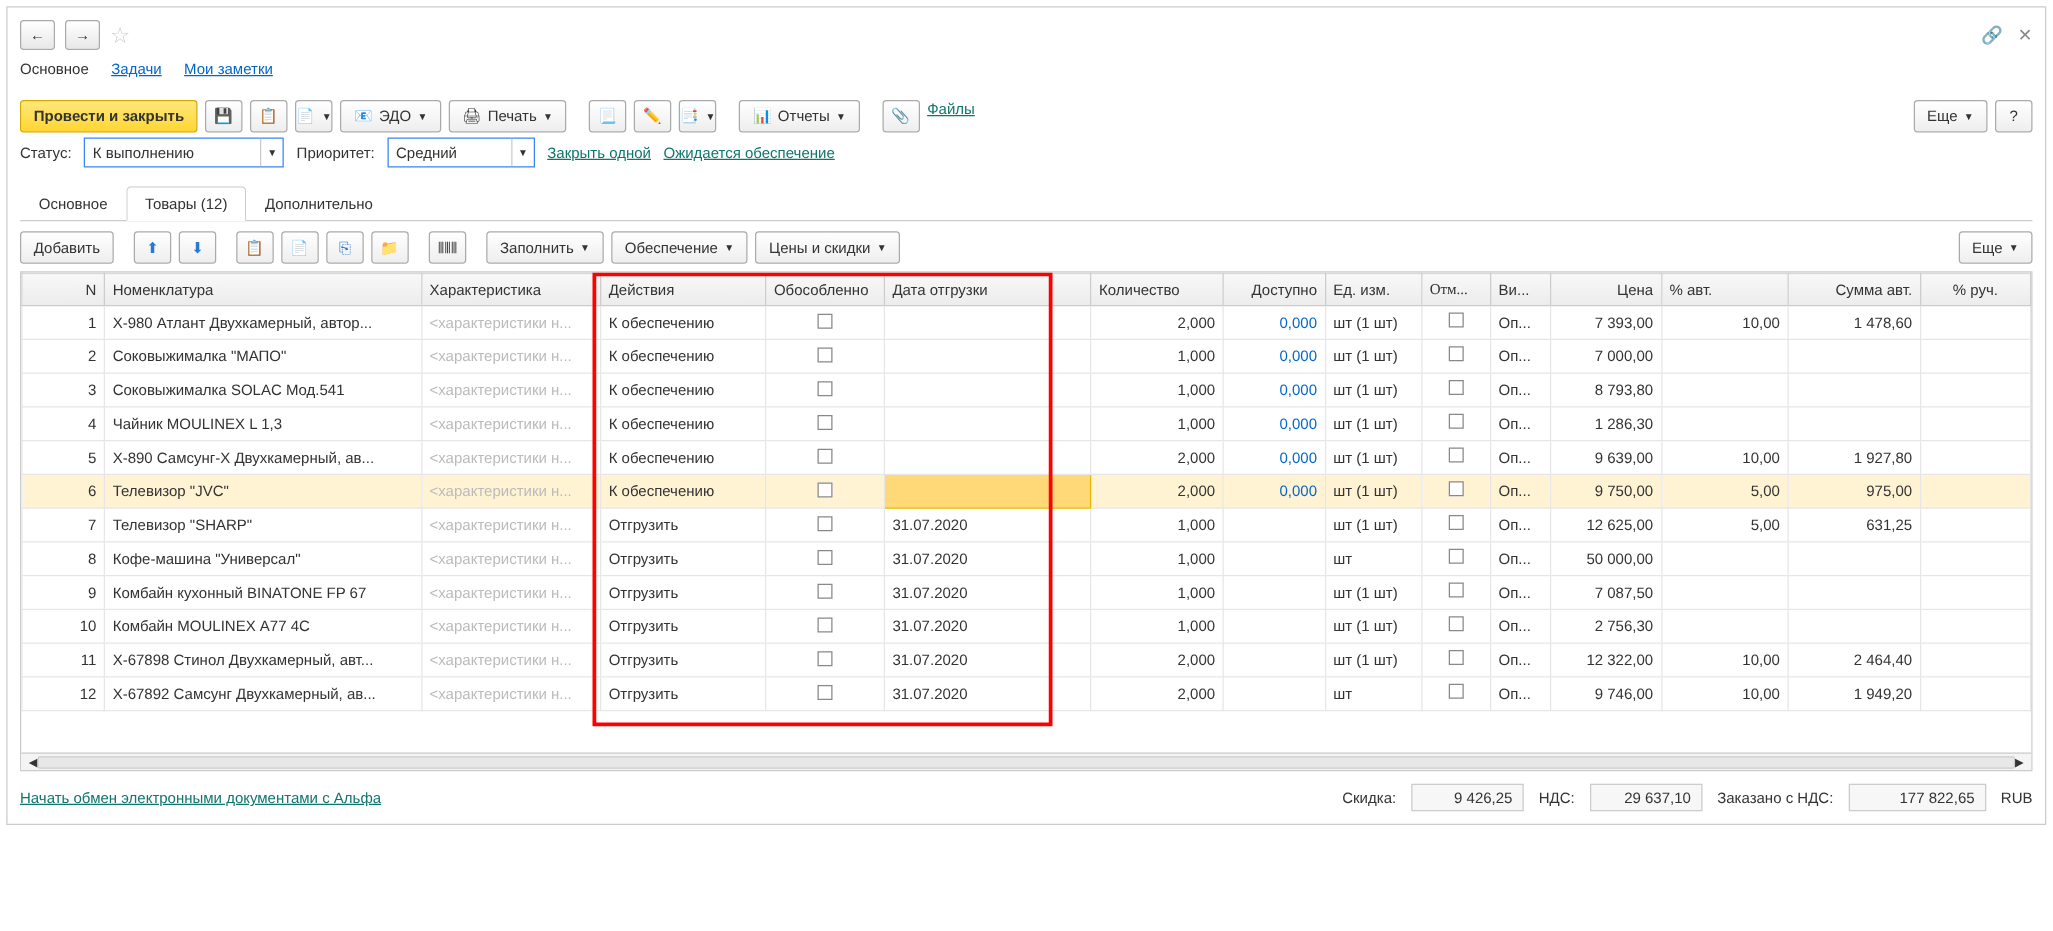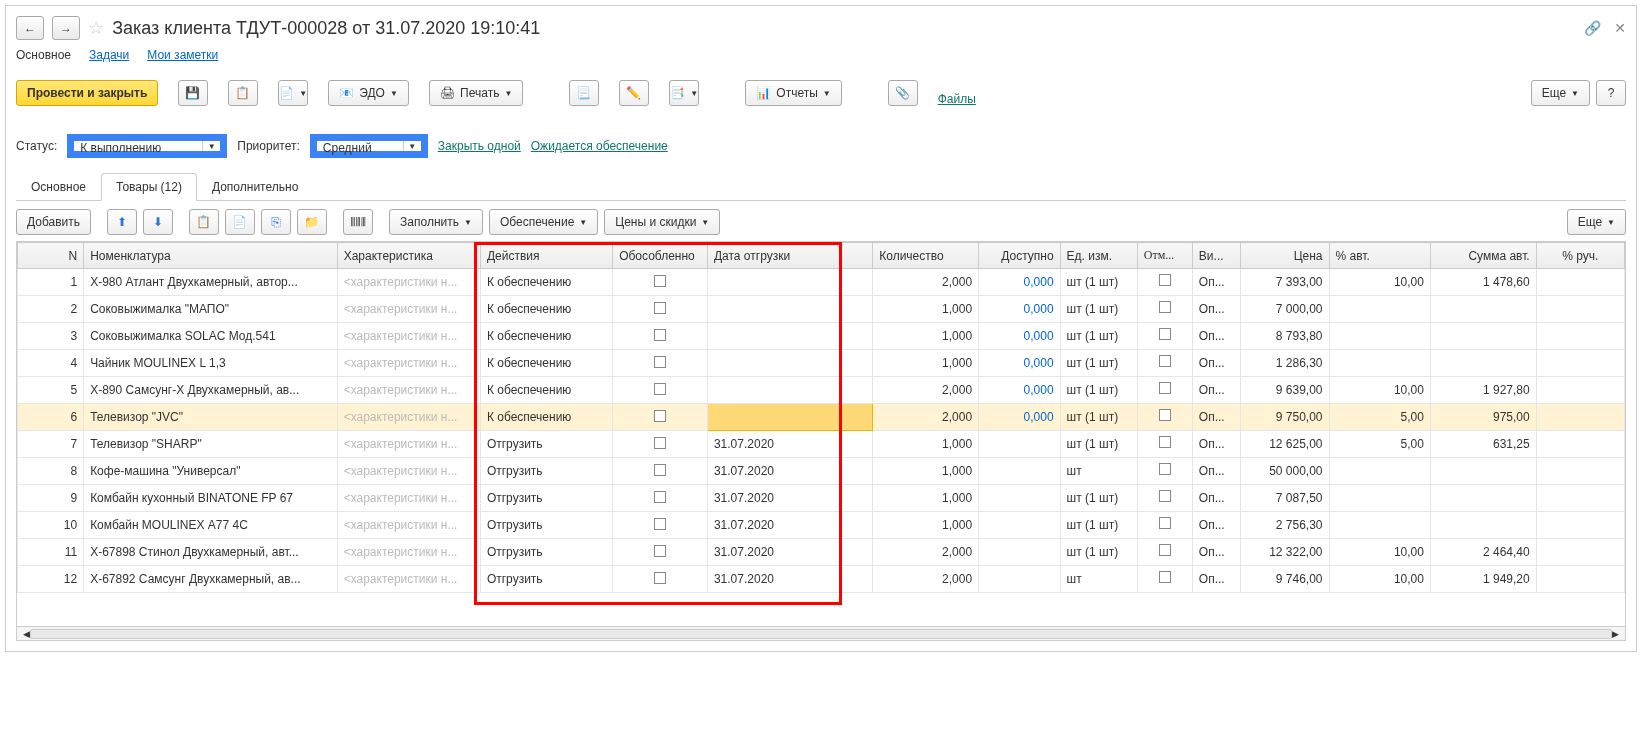--- a/index.html
+++ b/index.html
@@ -8,30 +8,30 @@
 .header-row { display: flex; align-items: center; gap: 8px; margin-bottom: 8px; }
 .nav-btn { width: 28px; height: 24px; border: 1px solid #aaa; background: linear-gradient(#fff,#e8e8e8); border-radius: 3px; display:flex; align-items:center; justify-content:center; cursor:pointer; }
 .star-icon { color: #ccc; font-size: 18px; cursor:pointer; }
 .title { font-size: 18px; font-weight: normal; }
 .window-icons { margin-left: auto; display:flex; gap:12px; }
 .window-icons span { cursor:pointer; color:#888; font-size:14px; }
 .nav-tabs { display:flex; gap: 18px; margin-bottom: 14px; }
 .nav-tab { color: #333; cursor:pointer; text-decoration: none; }
 .nav-tab.active { padding-bottom: 4px; }
 .nav-tab.link { color: #0066cc; text-decoration: underline; }
-.toolbar { display:flex; gap:20px; align-items:flex-end; margin-bottom:28px; flex-wrap: wrap; }
+.toolbar { display:flex; gap:6px; align-items:flex-start; margin-bottom:4px; flex-wrap: wrap; }
 .btn { height: 26px; padding: 0 10px; border:1px solid #aaa; background: linear-gradient(#fff,#eee); border-radius:3px; display:flex; align-items:center; gap:5px; cursor:pointer; font-size:12px; }
 .btn.yellow { background: linear-gradient(#ffe87a,#ffd633); border-color: #d4a800; font-weight: bold; }
 .btn.icon-only { width:30px; padding:0; justify-content:center; }
 .btn .caret { font-size: 8px; }
 .link-text { color:#0f766e; text-decoration:underline; cursor:pointer; }
 .toolbar-right { margin-left:auto; display:flex; gap:6px; }
 .status-row { display:flex; align-items:center; gap:10px; margin-bottom:14px; }
 .status-row label { color:#333; }
-.dropdown { height:24px; border:7px solid #3b82f6; background:#fff; padding:0 6px; display:flex; position:relative; }
+.dropdown { height:24px; border:1px solid #3b82f6; background:#fff; padding:0 6px; display:flex; align-items:center; position:relative; }
 .dropdown .caret-btn { position:absolute; right:0; top:0; width:18px; height:100%; border-left:1px solid #ccc; display:flex; align-items:center; justify-content:center; font-size:8px; cursor:pointer; }
 .dropdown.status { width: 160px; }
 .dropdown.priority { width: 118px; }
 .tabs2 { display:flex; border-bottom:1px solid #ccc; margin-bottom:8px; }
 .tab2 { padding:6px 14px; border:1px solid transparent; cursor:pointer; position:relative; top:1px; }
 .tab2.active { border:1px solid #ccc; border-bottom:1px solid #fff; background:#fff; border-radius:4px 4px 0 0; }
 .toolbar2 { display:flex; gap:6px; align-items:center; margin-bottom:6px; }
 .table-wrap { border:1px solid #ccc; overflow-x:auto; position:relative; height: 400px; display:flex; flex-direction:column;}
 table { border-collapse: collapse; width: 100%; table-layout: fixed; }
 th { background: linear-gradient(#f8f8f8,#ececec); border:1px solid #ccc; padding:5px 6px; text-align:left; font-weight: normal; font-size:12px; white-space:nowrap; overflow:hidden; }
@@ -67,21 +67,20 @@
 </style>
 </head>
 <body>
 
 <div class="container">
 
   <div class="header-row">
     <div class="nav-btn">←</div>
     <div class="nav-btn">→</div>
     <span class="star-icon">☆</span>
-    <span class="title">Заказ клиента ТДУТ-000028 от 31.07.2020 19:10:41</span>
     <div class="window-icons">
       <span>🔗</span>
       <span>✕</span>
     </div>
   </div>
 
   <div class="nav-tabs">
     <a class="nav-tab active">Основное</a>
     <a class="nav-tab link">Задачи</a>
     <a class="nav-tab link">Мои заметки</a>
@@ -398,14 +397,24 @@
         </tbody>
     </table>
     <div class="hscroll">
       <span style="font-size:9px;">◀</span>
       <div class="track"></div>
       <span style="font-size:9px;">▶</span>
     </div>
   </div>
 
 
+  <div class="totals">
+    <a class="link-text start-link">Начать обмен электронными документами с Альфа</a>
+    <span>Скидка:</span>
+    <span class="val">9 426,25</span>
+    <span>НДС:</span>
+    <span class="val">29 637,10</span>
+    <span>Заказано с НДС:</span>
+    <span class="val" style="min-width:110px;">177 822,65</span>
+    <span>RUB</span>
+  </div>
 
 </div>
 
 </body></html>

